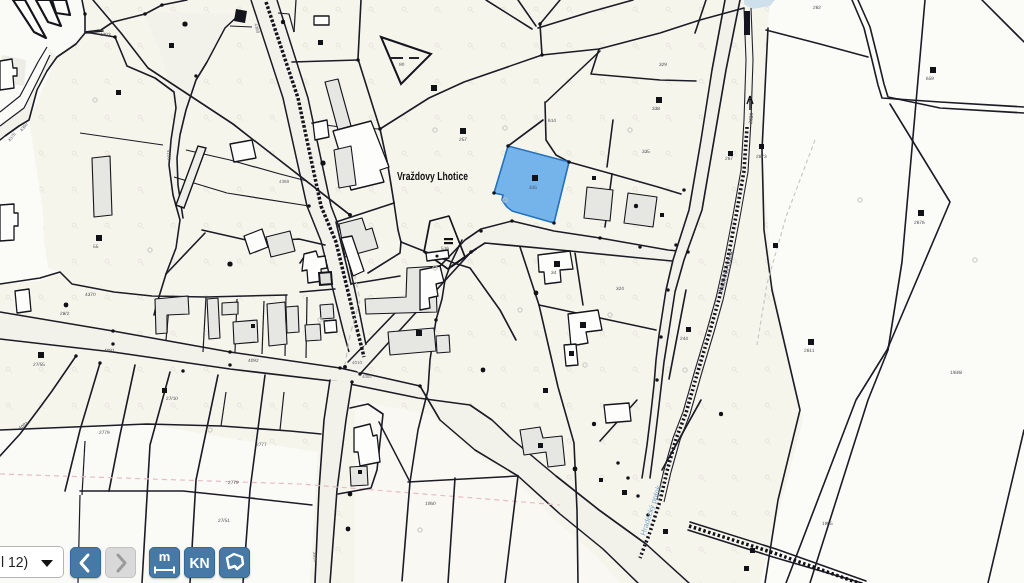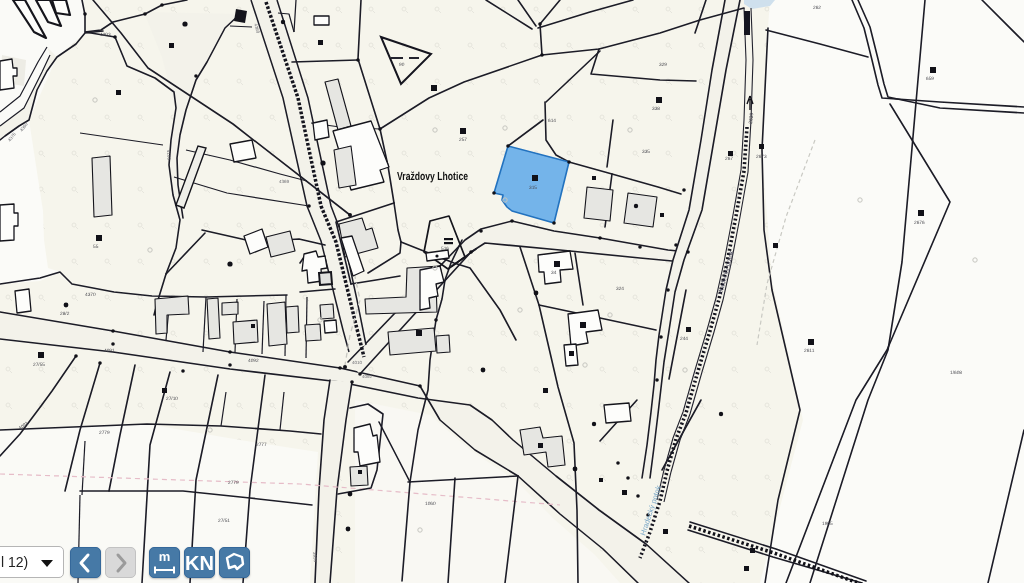--- a/index.html
+++ b/index.html
@@ -428,19 +428,19 @@
       </svg></div>
   <div class="btn" style="left:105px;background:#d9d9d9;border-color:#c2c2c2;box-shadow:none;"><svg width="29" height="30" viewBox="0 0 29 30">
         <path d="M12,7 L19,15 L12,23" fill="none" stroke="#9b9b9b" stroke-width="3" stroke-linecap="round" stroke-linejoin="round"></path>
       </svg></div>
   <div class="btn" style="left:149px;">
     <svg width="29" height="30" viewBox="0 0 29 30">
       <text x="14.5" y="13" text-anchor="middle" font-size="13" font-weight="bold" fill="#fff" font-family="Liberation Sans, sans-serif">m</text>
       <path d="M5,22 L24,22 M5,18.5 L5,25.5 M24,18.5 L24,25.5" stroke="#fff" stroke-width="2" fill="none"></path>
     </svg>
   </div>
-  <div class="btn" style="left:184px;font-weight:bold;font-size:20px;line-height:30px;">KN</div>
+  <div class="btn" style="left:184px;font-weight:bold;font-size:14px;line-height:30px;">KN</div>
   <div class="btn" style="left:219px;">
     <svg width="29" height="30" viewBox="0 0 29 30">
       <path d="M7,10 L14,6 L22,9 L23,16 L17,21 L15,18 L9,20 Z" fill="none" stroke="#fff" stroke-width="2.4" stroke-linejoin="round"></path>
     </svg>
   </div>
 </div>
 
 </body></html>

